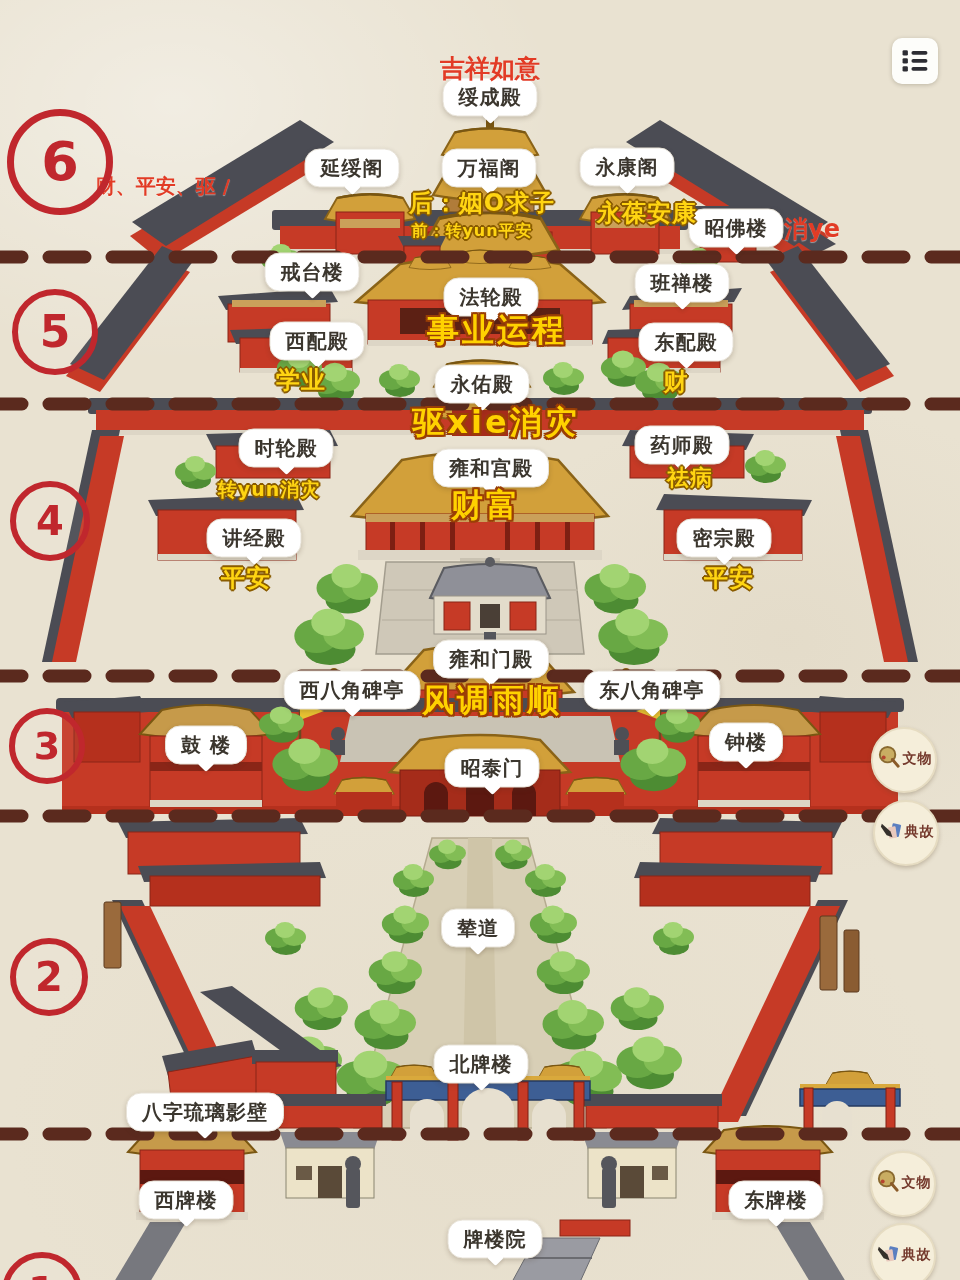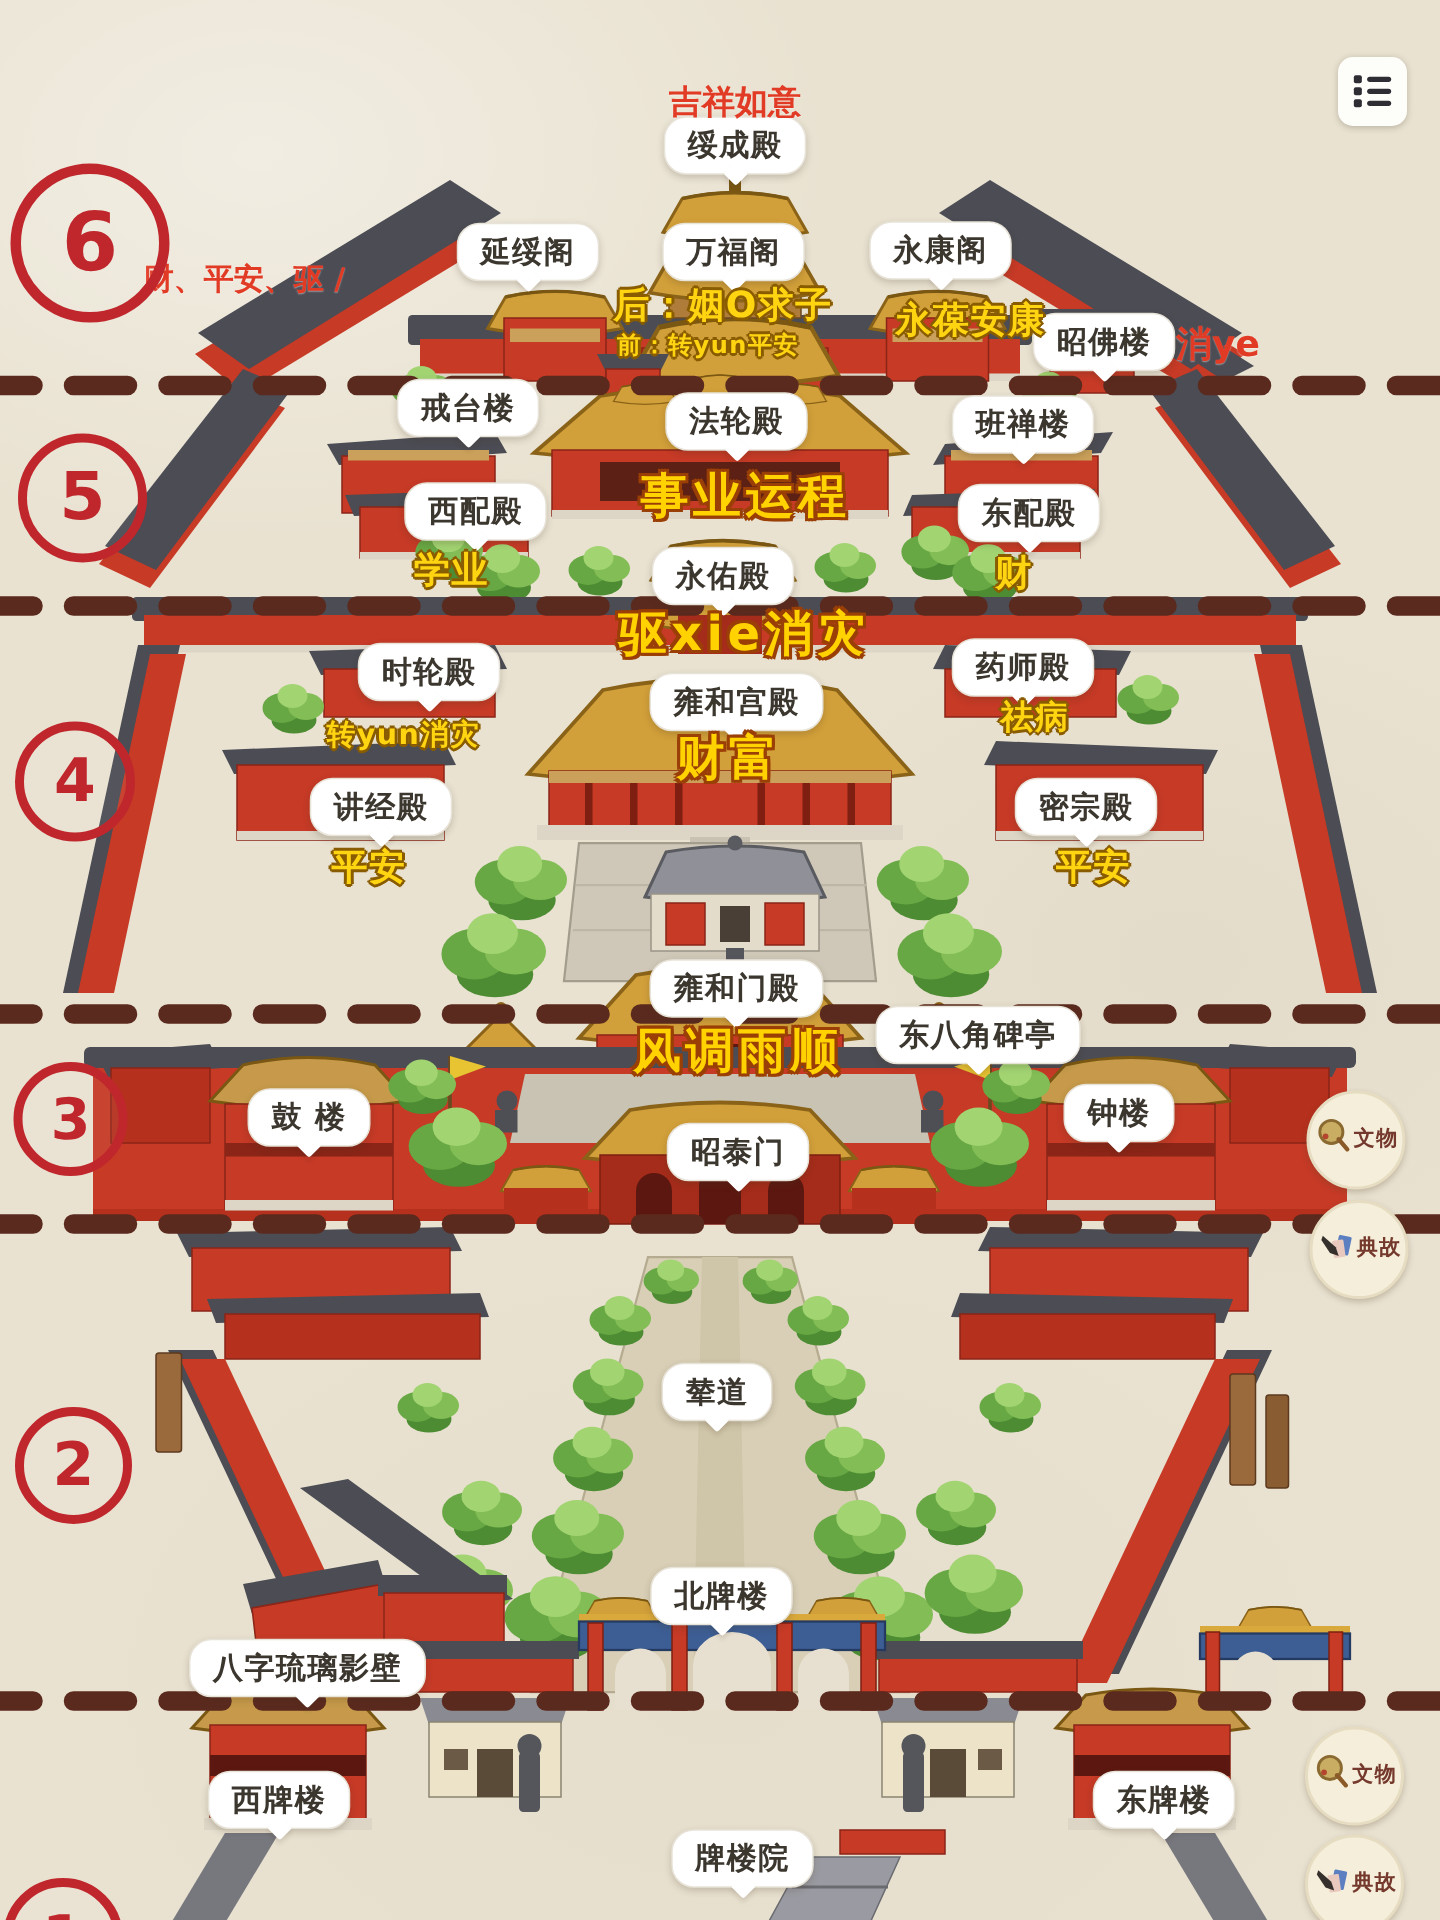--- a/index.html
+++ b/index.html
@@ -335,41 +335,42 @@
     </svg>
 
   <div class="overlay" id="overlay">
       <div class="bubble" style="left: 490px; top: 97px;">绥成殿</div>
       <div class="bubble" style="left: 352px; top: 168px;">延绥阁</div>
       <div class="bubble" style="left: 489px; top: 168px;">万福阁</div>
       <div class="bubble" style="left: 627px; top: 167px;">永康阁</div>
       <div class="bubble" style="left: 736px; top: 228px;">昭佛楼</div>
       <div class="bubble" style="left: 312px; top: 272px;">戒台楼</div>
       <div class="bubble" style="left: 682px; top: 283px;">班禅楼</div>
-      <div class="bubble" style="left: 491px; top: 281px;">法轮殿</div>
+      <div class="bubble" style="left: 491px; top: 297px;">法轮殿</div>
       <div class="bubble" style="left: 317px; top: 341px;">西配殿</div>
       <div class="bubble" style="left: 686px; top: 342px;">东配殿</div>
       <div class="bubble" style="left: 482px; top: 384px;">永佑殿</div>
       <div class="bubble" style="left: 286px; top: 448px;">时轮殿</div>
       <div class="bubble" style="left: 682px; top: 445px;">药师殿</div>
       <div class="bubble" style="left: 491px; top: 468px;">雍和宫殿</div>
       <div class="bubble" style="left: 254px; top: 538px;">讲经殿</div>
       <div class="bubble" style="left: 724px; top: 538px;">密宗殿</div>
       <div class="bubble" style="left: 491px; top: 659px;">雍和门殿</div>
+      <div class="bubble" style="left: 352px; top: 690px;">西八角碑亭</div>
       <div class="bubble" style="left: 652px; top: 690px;">东八角碑亭</div>
       <div class="bubble" style="left: 206px; top: 745px;">鼓 楼</div>
       <div class="bubble" style="left: 746px; top: 742px;">钟楼</div>
       <div class="bubble" style="left: 492px; top: 768px;">昭泰门</div>
       <div class="bubble" style="left: 478px; top: 928px;">辇道</div>
       <div class="bubble" style="left: 481px; top: 1064px;">北牌楼</div>
       <div class="bubble" style="left: 205px; top: 1112px;">八字琉璃影壁</div>
       <div class="bubble" style="left: 186px; top: 1200px;">西牌楼</div>
       <div class="bubble" style="left: 776px; top: 1200px; font-family: Liberation Serif, serif;">东牌楼</div>
       <div class="bubble" style="left: 495px; top: 1239px;">牌楼院</div>
-      <div class="kw kw-red" style="left: 490px; top: 68px; font-size: 22px;">吉祥如意</div>
+      <div class="kw kw-red" style="left: 490px; top: 68px; font-size: 25px;">吉祥如意</div>
       <div class="kw kw-red" style="left: 163px; top: 186px; font-size: 20px;">财、平安、驱 /</div>
       <div class="kw kw-red" style="left: 812px; top: 229px; font-size: 24px;">消ye</div>
       <div class="kw kw-yellow" style="left: 482px; top: 203px; font-size: 24px;">后：姻O求子</div>
       <div class="kw kw-yellow" style="left: 472px; top: 231px; font-size: 16px;">前：转yun平安</div>
       <div class="kw kw-yellow" style="left: 647px; top: 213px; font-size: 24px;">永葆安康</div>
       <div class="kw kw-yellowbig" style="left: 497px; top: 331px; font-size: 32px;">事业运程</div>
       <div class="kw kw-yellow" style="left: 301px; top: 380px; font-size: 24px;">学业</div>
       <div class="kw kw-yellow" style="left: 676px; top: 382px; font-size: 24px;">财</div>
       <div class="kw kw-yellowbig" style="left: 496px; top: 423px; font-size: 32px;">驱xie消灾</div>
       <div class="kw kw-yellow" style="left: 269px; top: 490px; font-size: 19px;">转yun消灾</div>

